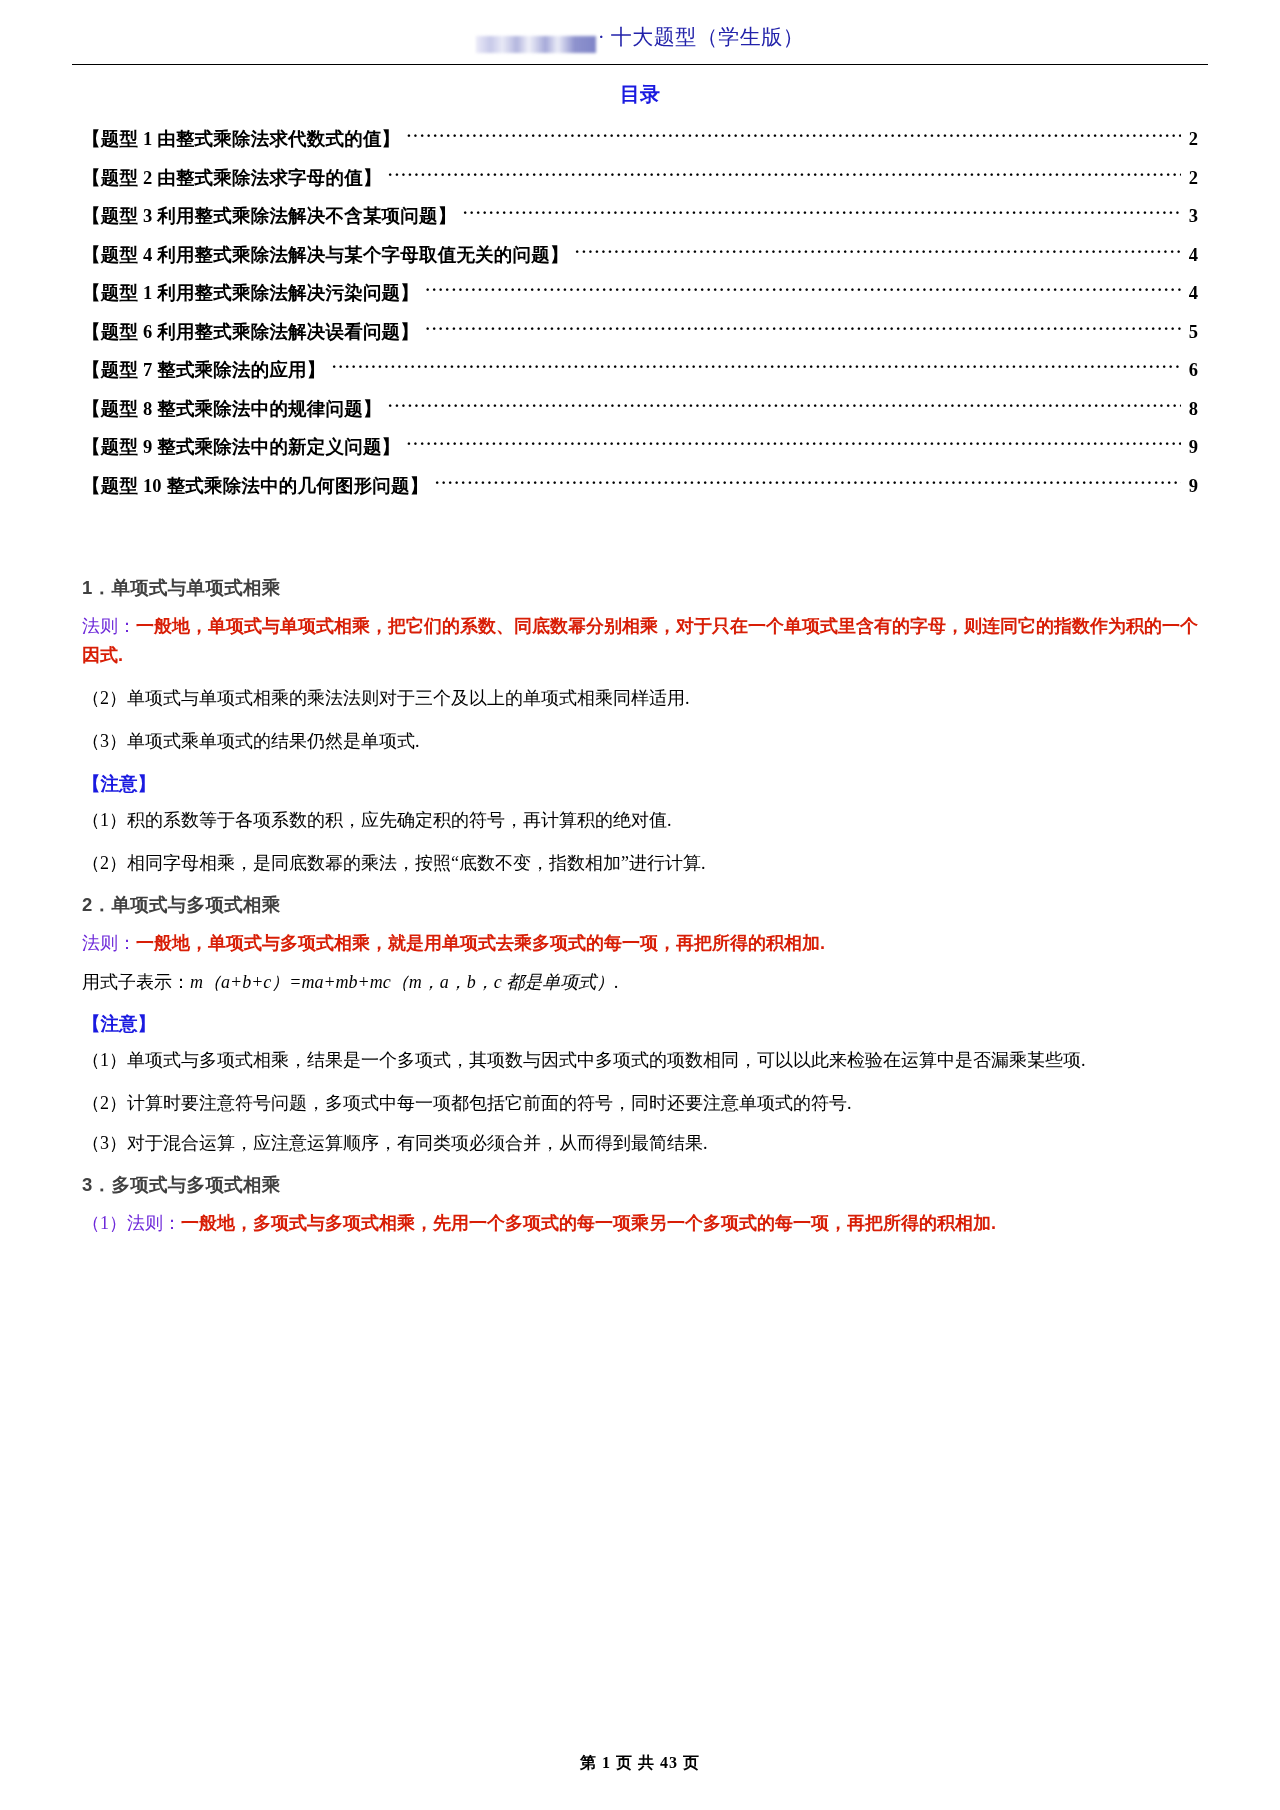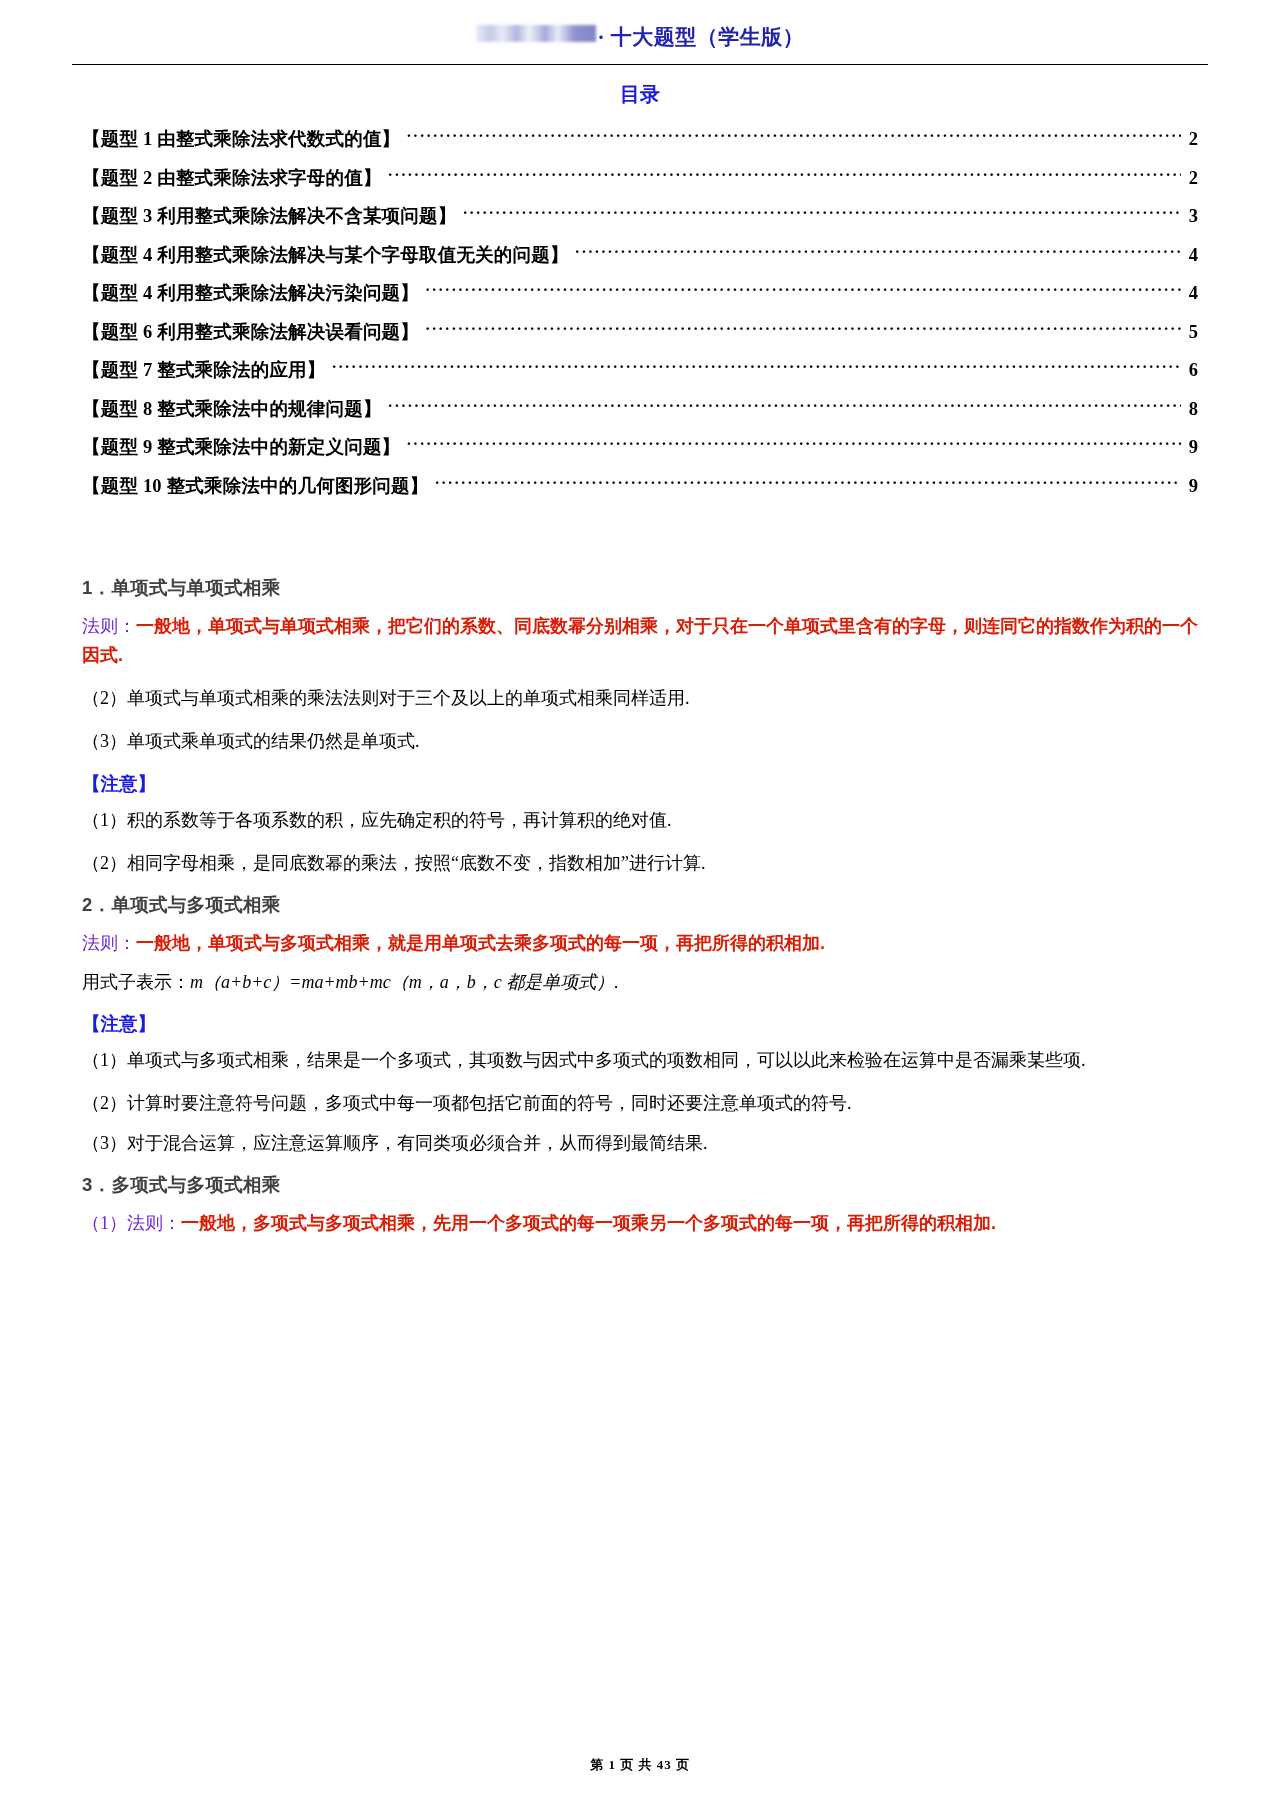--- a/index.html
+++ b/index.html
@@ -27,24 +27,24 @@
   .header {
     height: 58px;
     display: flex;
     align-items: center;
     justify-content: center;
     padding-top: 16px;
     box-sizing: border-box;
   }
   .header-inner {
     display: flex;
-    align-items: flex-start;
+    align-items: flex-end;
     justify-content: center;
     font-size: 21px;
-    font-weight: bold;
+    font-weight: normal;
     color: #2222aa;
     letter-spacing: 0.5px;
   }
   .redacted {
     display: inline-block;
     width: 120px;
     height: 17px;
     margin-right: 2px;
     background: linear-gradient(90deg,
       rgba(235,235,248,1) 0%,
@@ -151,21 +151,21 @@
     font-family: "Liberation Serif", "DejaVu Serif", serif;
   }
 
   
   .footer {
     position: absolute;
     bottom: 36px;
     left: 0;
     width: 100%;
     text-align: center;
-    font-size: 13px;
+    font-size: 16px;
     font-weight: bold;
     letter-spacing: 1px;
     font-family: "Liberation Serif", "DejaVu Serif", serif;
   }
 </style>
 </head>
 <body>
 
 <div class="page">
 
@@ -199,21 +199,21 @@
       <span class="toc-page">3</span>
     </div>
 
     <div class="toc-row">
       <span class="toc-label">【题型 4   利用整式乘除法解决与某个字母取值无关的问题】</span>
       <span class="toc-dots">·····························································································································································</span>
       <span class="toc-page">4</span>
     </div>
 
     <div class="toc-row">
-      <span class="toc-label">【题型 4   利用整式乘除法解决污染问题】</span>
+      <span class="toc-label">【题型 1   利用整式乘除法解决污染问题】</span>
       <span class="toc-dots">·····························································································································································</span>
       <span class="toc-page">4</span>
     </div>
 
     <div class="toc-row">
       <span class="toc-label">【题型 6   利用整式乘除法解决误看问题】</span>
       <span class="toc-dots">·····························································································································································</span>
       <span class="toc-page">5</span>
     </div>
 

